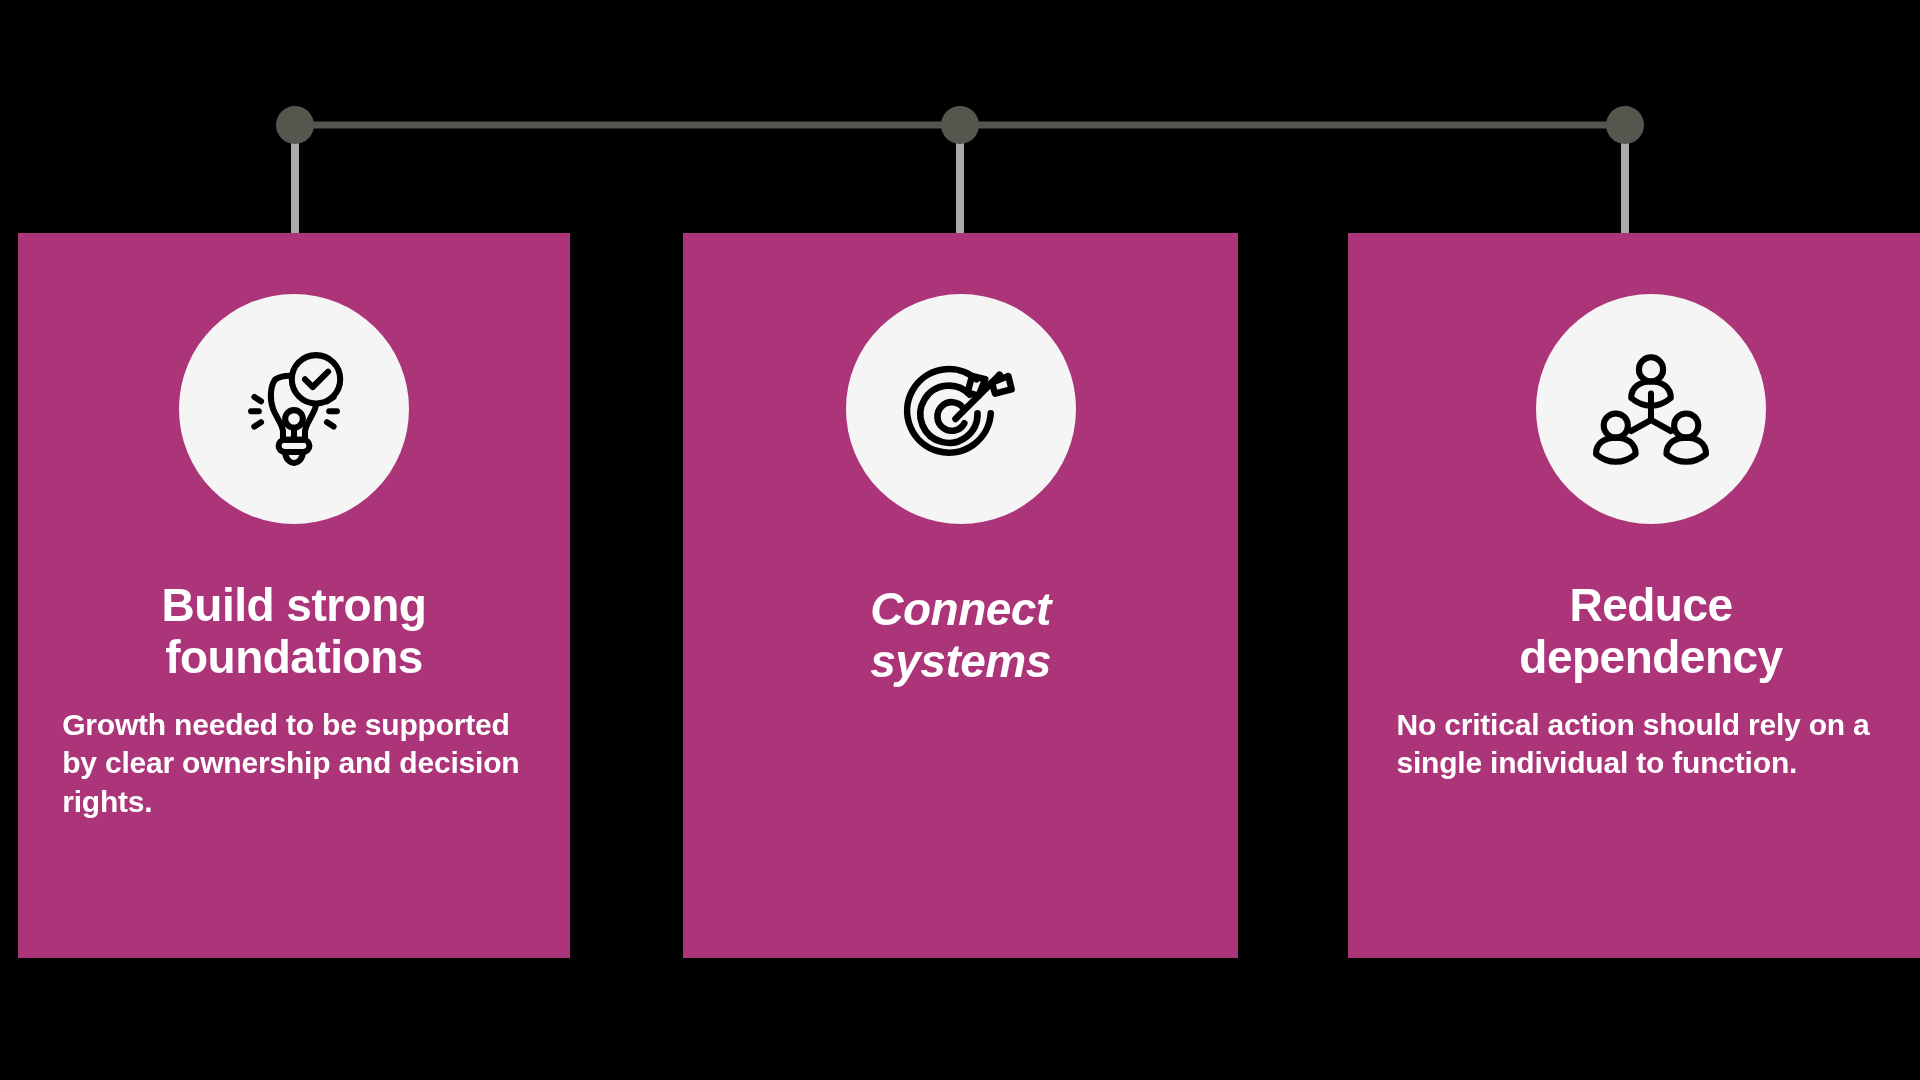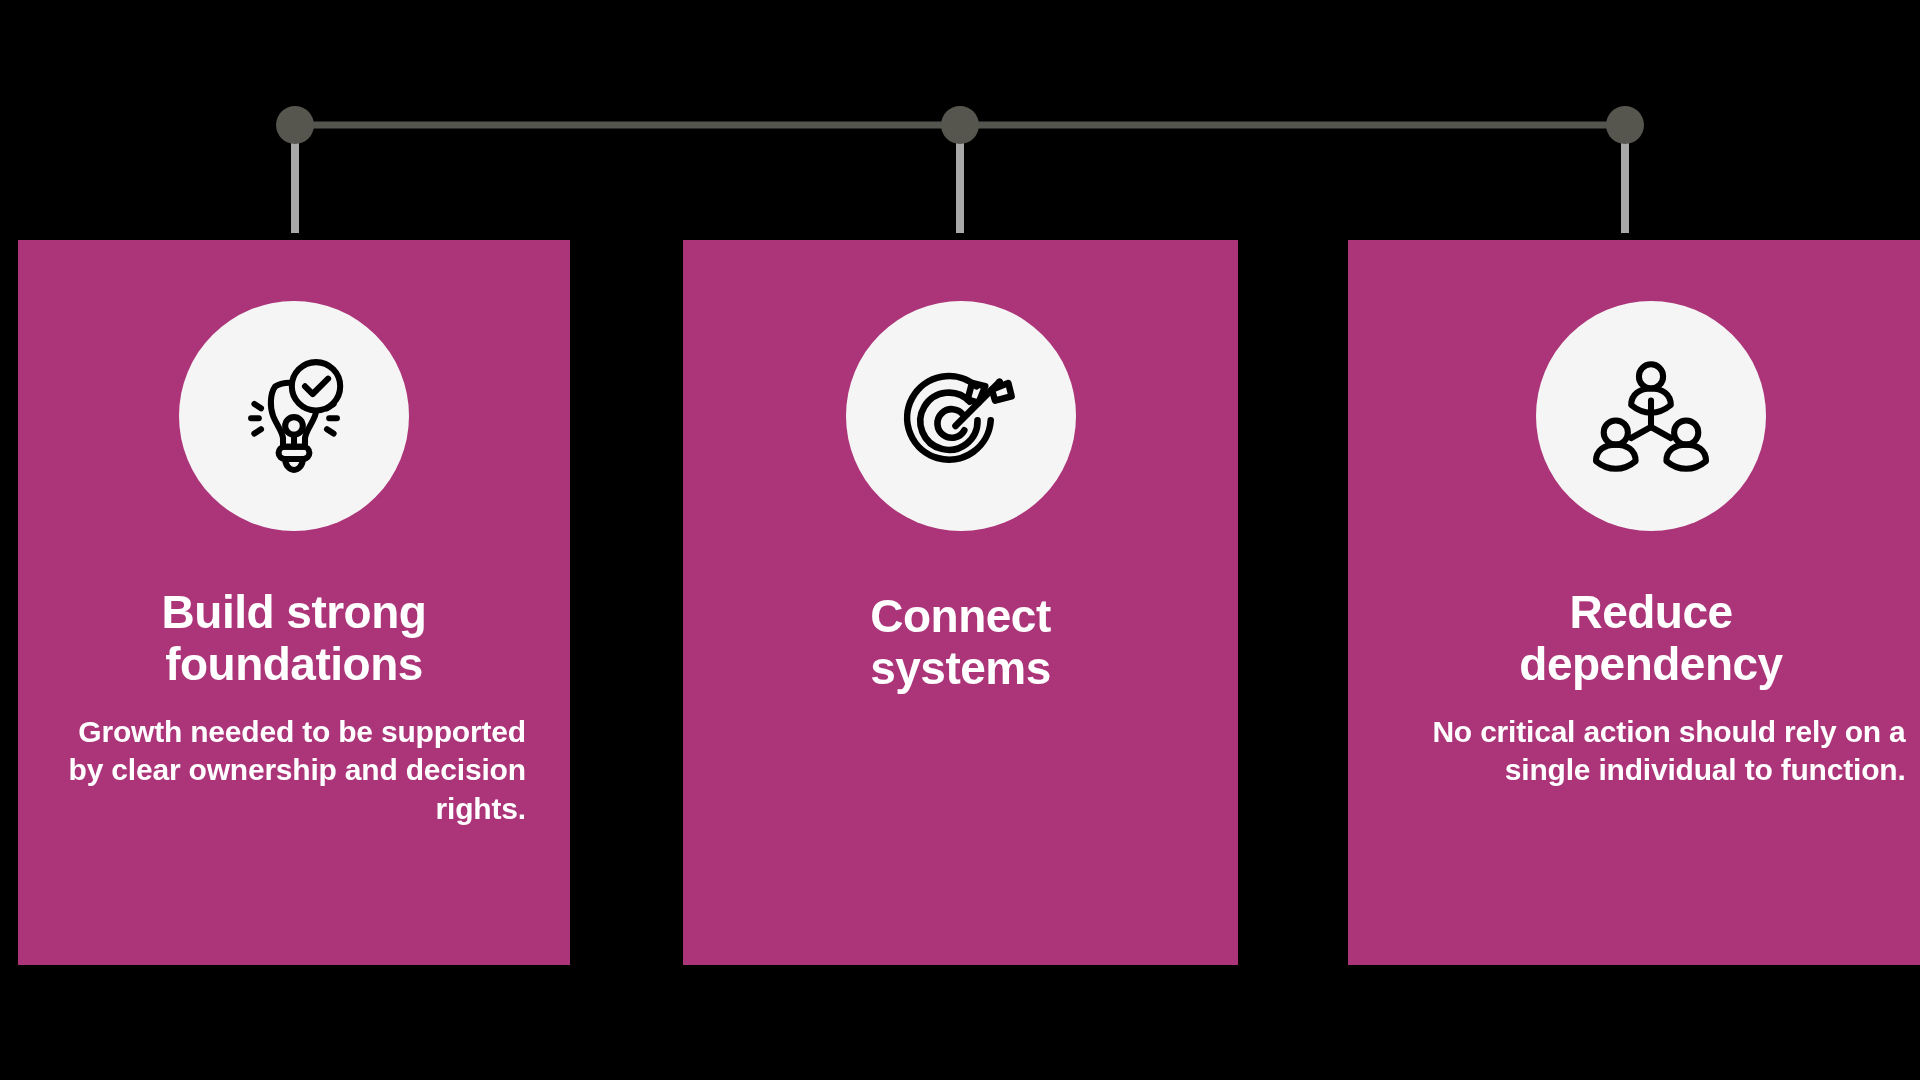--- a/index.html
+++ b/index.html
@@ -35,21 +35,20 @@
 
   
   .card {
     position: absolute;
     top: 233px;
     height: 725px;
     background: #AC3479;
     display: flex;
     flex-direction: column;
     align-items: center;
-    margin-top: 7px;
   }
 
   #card-0 { left: 18px;   width: 552px; }
   #card-1 { left: 683px;  width: 555px; }
   #card-2 { left: 1348px; width: 606px; }
 
   .icon-badge {
     position: relative;
     margin-top: 61px;
     width: 230px;
@@ -76,29 +75,29 @@
     font-size: 46px;
     font-weight: bold;
     line-height: 1.13;
     letter-spacing: -0.5px;
     white-space: pre-line;
   }
 
   .card-body {
     margin-top: 22px;
     width: 84%;
-    text-align: right;
+    text-align: left;
     color: #FFFFFF;
     font-size: 30px;
     font-weight: bold;
     line-height: 1.28;
     letter-spacing: -0.2px;
   }
 
-  #card-1 .card-title { margin-top: 60px; }
+  #card-1 .card-title { margin-top: 60px; font-style: italic; }
   #card-1 .card-body  { margin-top: 20px; }
 </style>
 </head>
 <body>
 
 <div id="stage">
 
   <svg id="connector-layer" viewBox="0 0 1920 1080" width="1920" height="1080">
     <line x1="295" y1="125" x2="295" y2="233" stroke="#A9A9A9" stroke-width="8"></line>
     <line x1="960" y1="125" x2="960" y2="233" stroke="#A9A9A9" stroke-width="8"></line>

